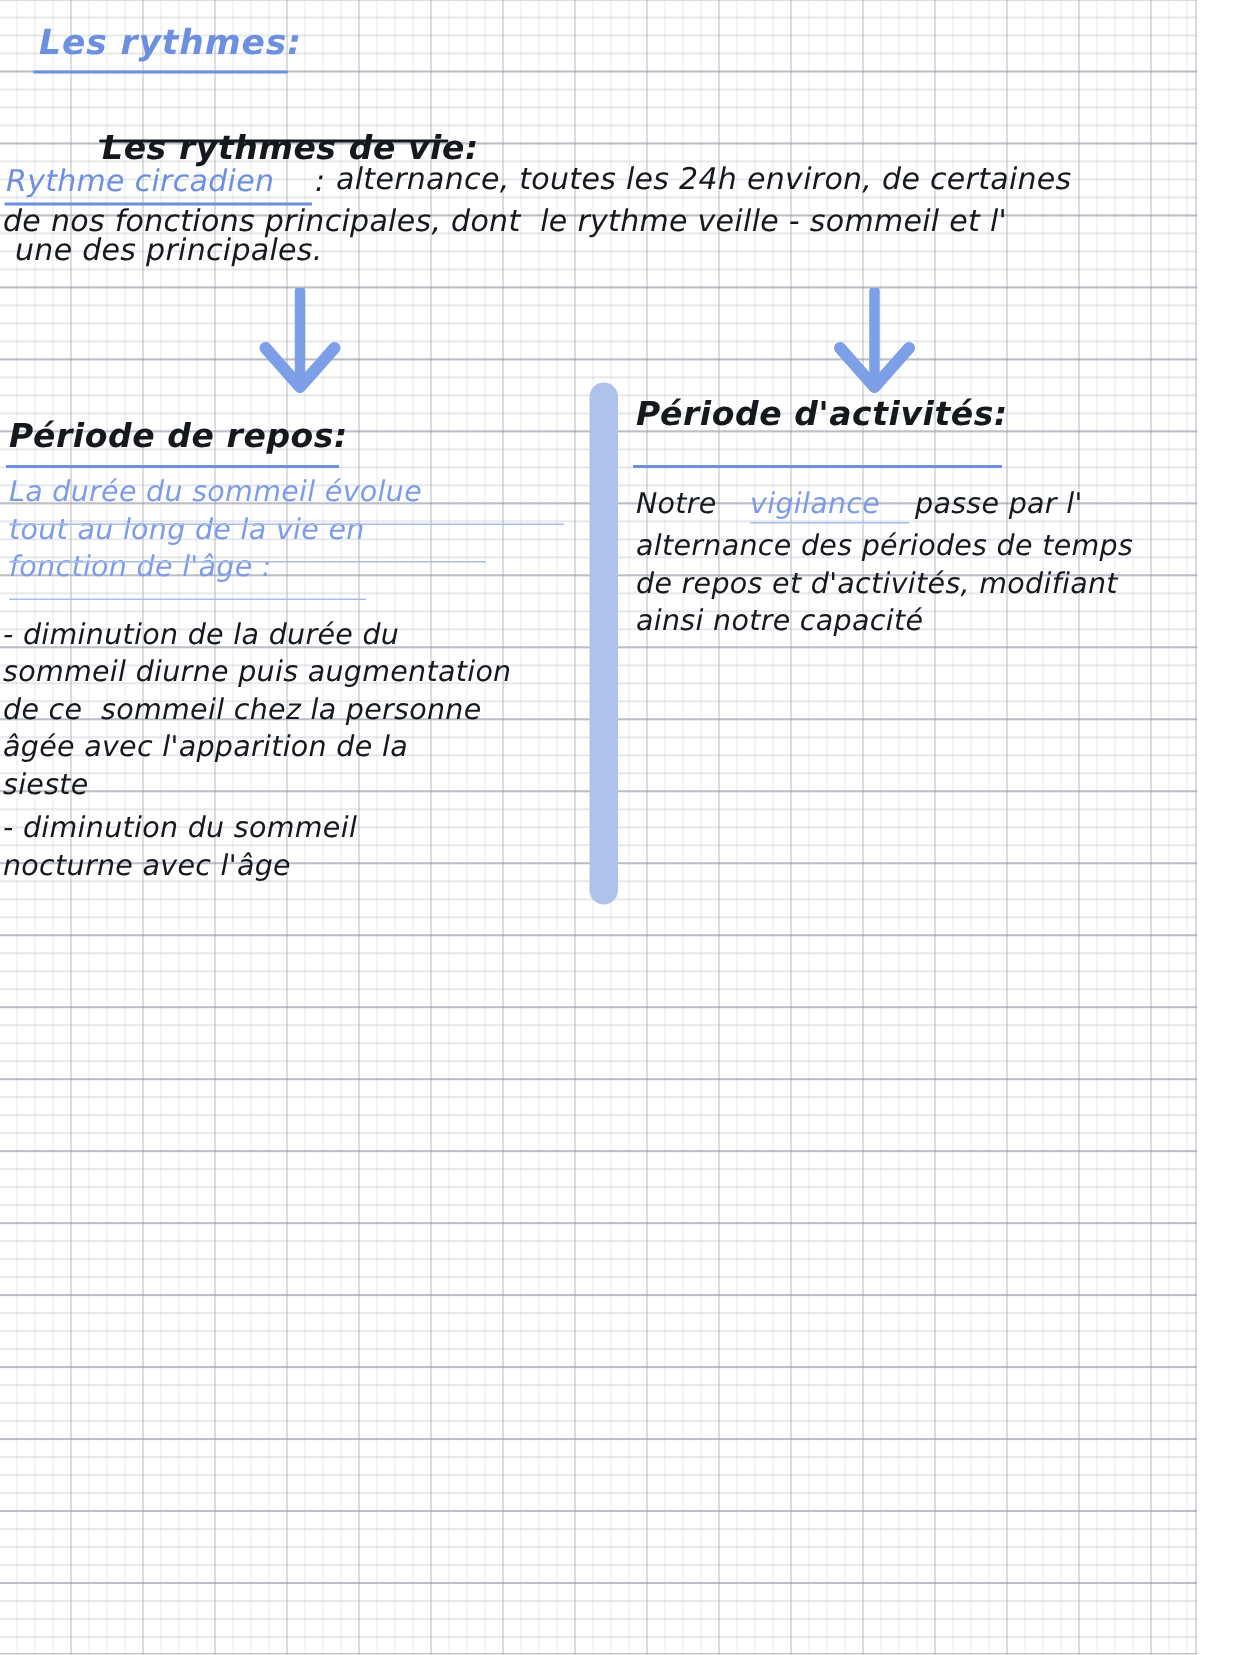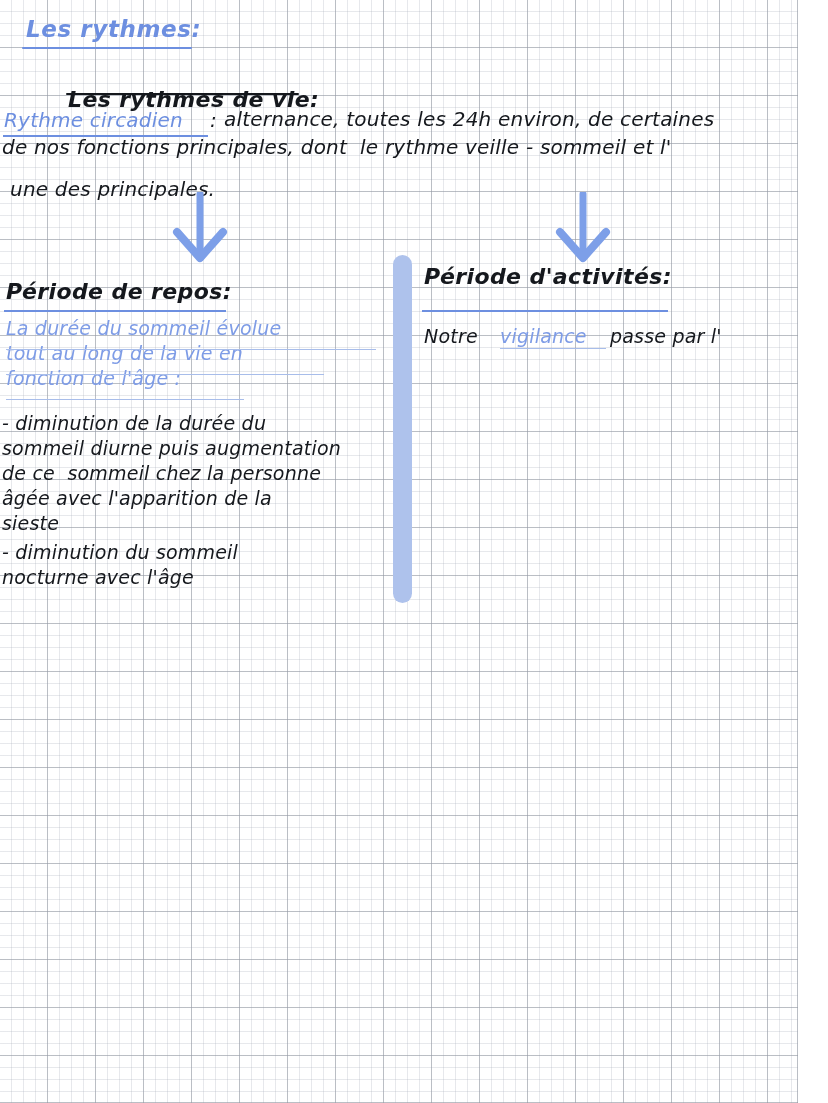--- a/index.html
+++ b/index.html
@@ -93,21 +93,21 @@
     width: 205px; height: 1.6px;
     background: #6d8fe0;
   }
   #circadien-colon {
     left: 210px; top: 110px;
     font-size: 20px;
     color: #15181d;
   }
   #def-line1 { left: 224px; top: 109px; font-size: 20px; }
   #def-line2 { left: 2px;   top: 137px; font-size: 20px; }
-  #def-line3 { left: 10px;  top: 179px; font-size: 20px; }
+  #def-line3 { left: 10px;  top: 156px; font-size: 20px; }
 
   
   .arrow { position: absolute; }
 
   
   #divider-bar {
     position: absolute;
     left: 393px; top: 255px;
     width: 19px; height: 348px;
     background: #aec2ec;
@@ -235,14 +235,17 @@
 sieste</div>
 
   <div class="hand" id="head-activites">Période d'activités:</div>
   <div id="head-activites-underline"></div>
 
   <div class="hand ink" id="activites-line1">Notre</div>
   <div class="hand" id="vigilance">vigilance</div>
   <div id="vigilance-underline"></div>
   <div class="hand ink" id="activites-rest">passe par l'</div>
 
+  <div class="hand ink" id="activites-line2">alternance des périodes de temps
+de repos et d'activités, modifiant
+ainsi notre capacité</div>
 
 </div>
 
 </body></html>

